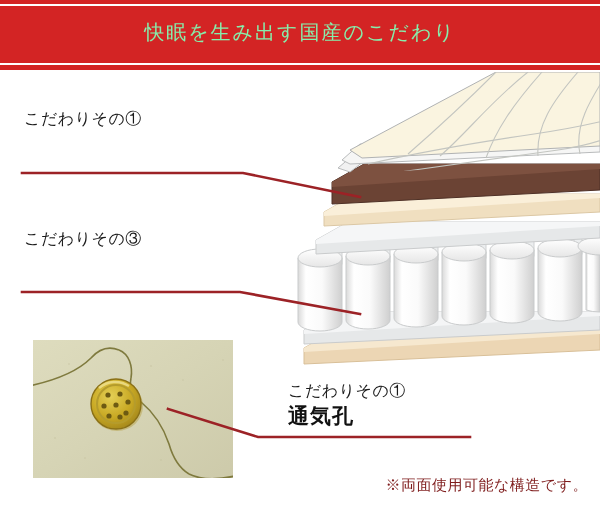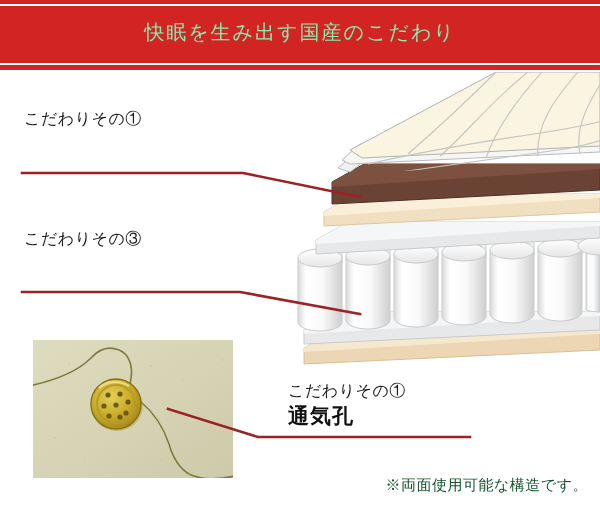--- a/index.html
+++ b/index.html
@@ -98,21 +98,21 @@
     background: #d9d7ба;
   }
   #photo svg { display: block; }
 
   
   #footnote {
     position: absolute;
     right: 12px;
     top: 476px;
     font-size: 15px;
-    color: #14532d;
+    color: #7f1d1d;
     letter-spacing: 0.5px;
     white-space: nowrap;
     font-family: "Liberation Serif", "DejaVu Serif", serif;
   }
 </style>
 </head>
 <body>
 
 <div id="page">
 

